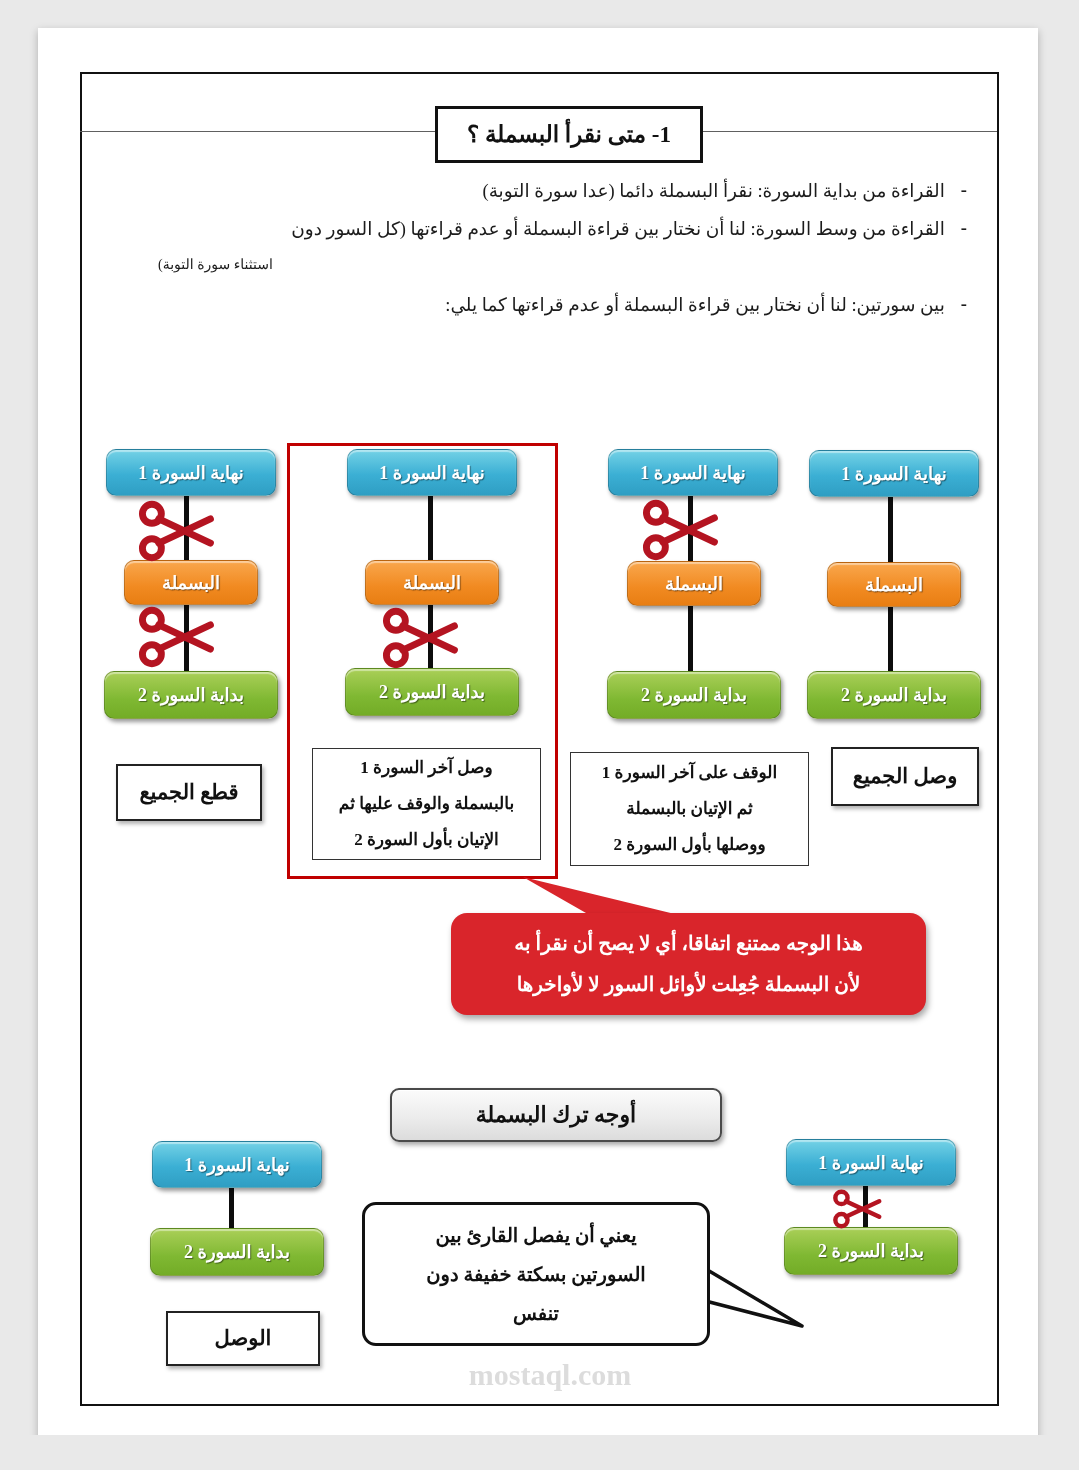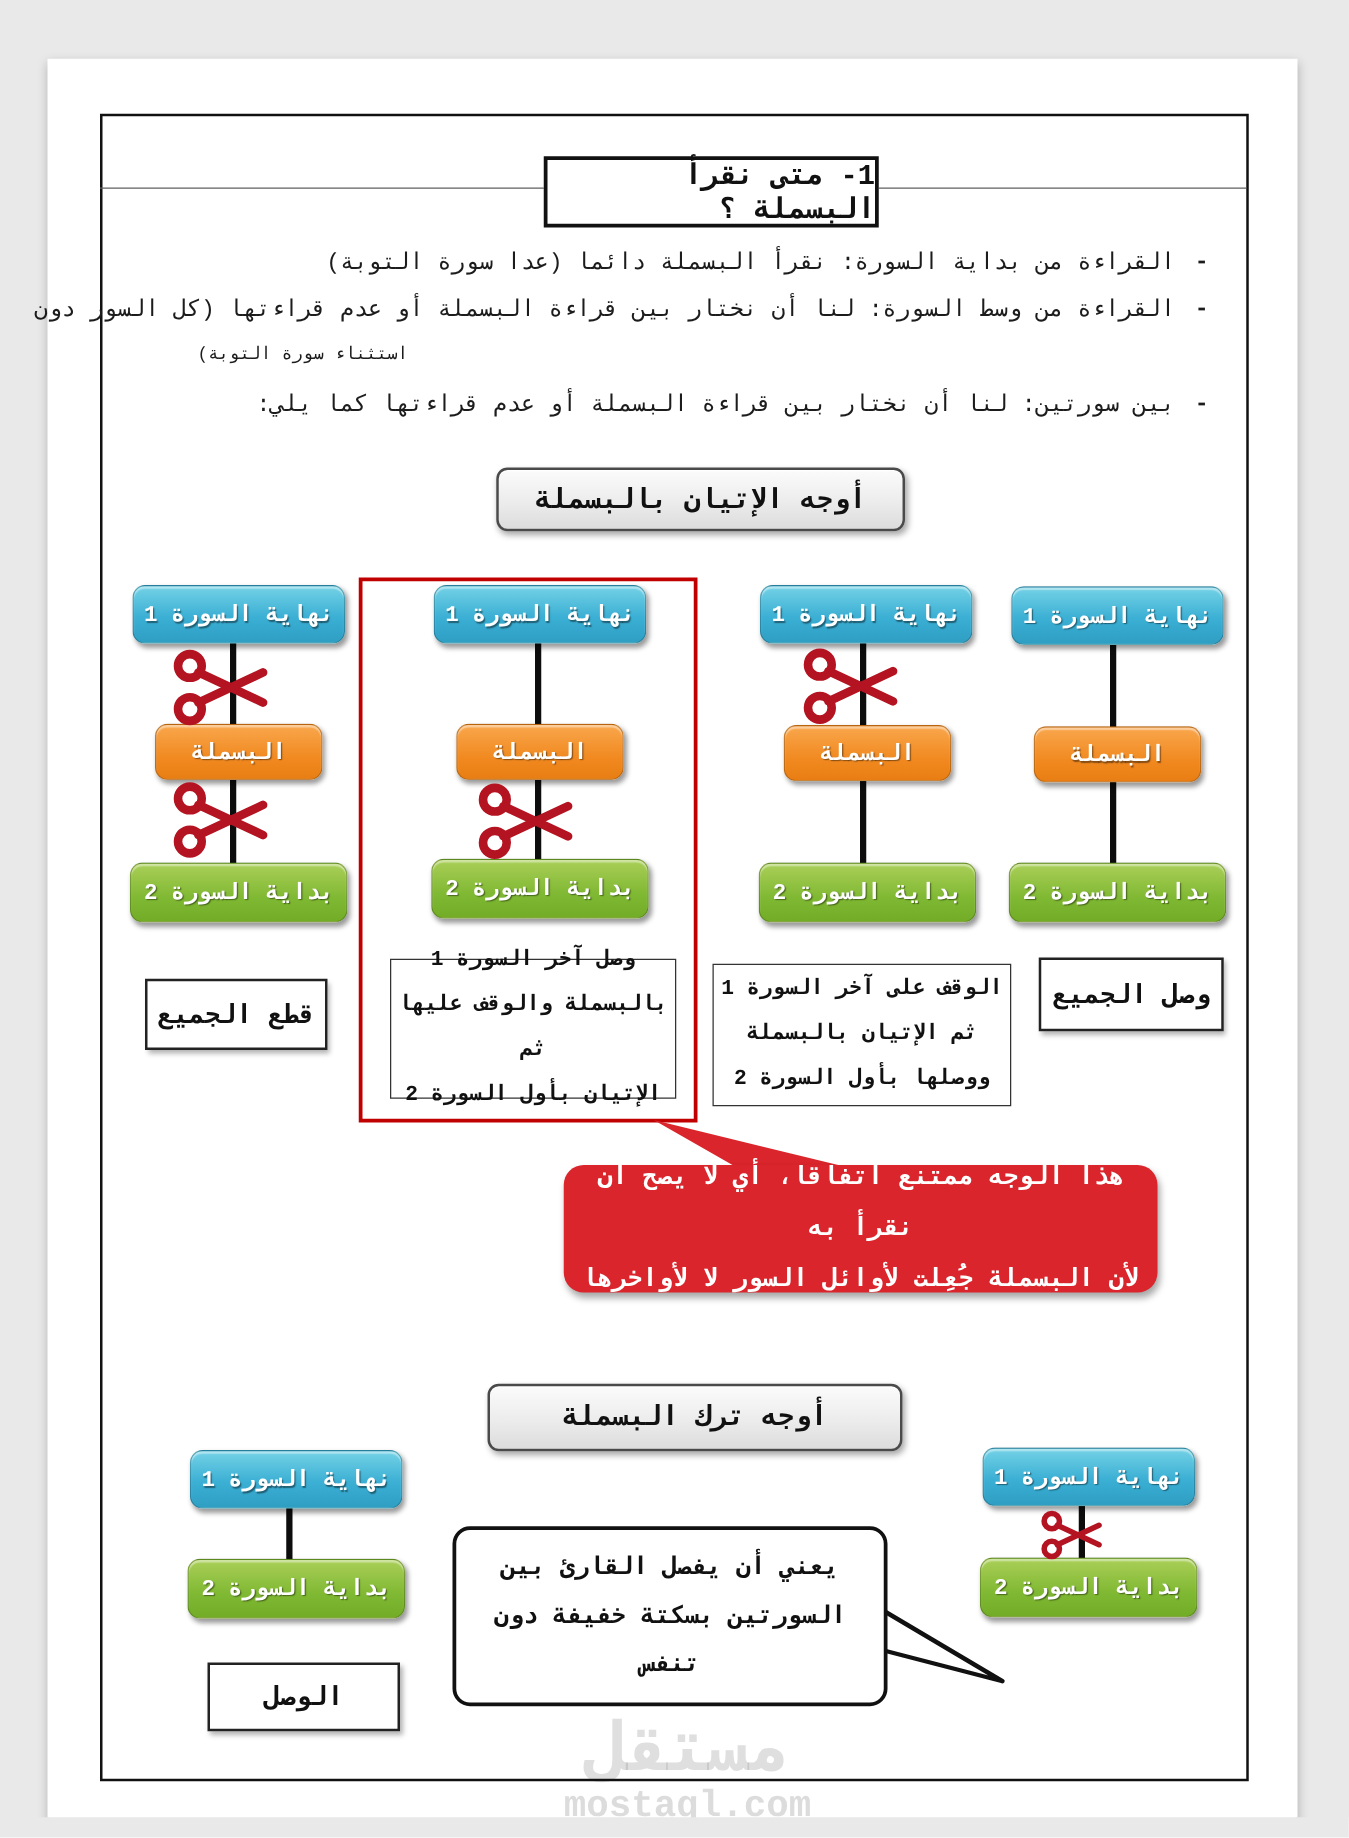--- a/index.html
+++ b/index.html
@@ -1,18 +1,18 @@
 <!DOCTYPE html>
 <html lang="ar"><head>
 <meta charset="utf-8">
 <style>
   html,body{margin:0;padding:0;background:#e9e9e9;}
   #canvas{
     position:relative;width:1079px;height:1435px;overflow:hidden;
-    background:#e9e9e9;font-family:Liberation Mono, monospace;direction:rtl;margin-top:19px;
+    background:#e9e9e9;font-family:Liberation Serif, serif;direction:rtl;
   }
   .sheet{
     position:absolute;left:38px;top:28px;width:1000px;height:1416px;
     background:#ffffff;box-shadow:0 3px 8px rgba(0,0,0,0.25);
   }
   .frame{
     position:absolute;left:80px;top:72px;width:915px;height:1330px;
     border:2.5px solid #111;z-index:1;pointer-events:none;
   }
   .title-rule{
@@ -119,21 +119,20 @@
   <div class="bullet" style="top:218px">
     <span class="dash">-</span>
     <span>القراءة من وسط السورة:  لنا أن نختار بين قراءة البسملة أو عدم قراءتها (كل السور دون</span>
   </div>
   <div class="bullet-cont">استثناء سورة التوبة)</div>
   <div class="bullet" style="top:294px">
     <span class="dash">-</span>
     <span>بين سورتين: لنا أن نختار بين قراءة البسملة أو عدم قراءتها كما يلي:</span>
   </div>
 
-  <div class="headerbox" style="left:397px;top:355px;width:323px;height:47px">أوجه الإتيان بالبسملة</div>
 
   <div class="vline" style="left:184px;top:490px;height:186px"></div>
   <div class="node blue" style="left:106px;top:449px;width:168px;height:45px">نهاية السورة 1</div>
   <svg class="scissors" style="left:136px;top:500px" width="80" height="62" viewBox="0 0 44 36">
       <use href="#scissors-shape"></use>
     </svg>
   <div class="node orange" style="left:124px;top:560px;width:132px;height:43px">البسملة</div>
   <svg class="scissors" style="left:136px;top:606px" width="80" height="62" viewBox="0 0 44 36">
       <use href="#scissors-shape"></use>
     </svg>
@@ -190,16 +189,15 @@
 تنفس</div>
 
   <div class="vline" style="left:863px;top:1180px;height:56px"></div>
   <div class="node blue" style="left:786px;top:1139px;width:168px;height:45px">نهاية السورة 1</div>
   <svg class="scissors" style="left:828px;top:1189px" width="58" height="40" viewBox="0 0 44 36">
       <use href="#scissors-shape"></use>
     </svg>
   <div class="node green" style="left:784px;top:1227px;width:172px;height:46px">بداية السورة 2</div>
 
   <div class="watermark">
-    <div class="ar">مستقل</div>
     <div class="en">mostaql.com</div>
   </div>
 </div>
 
 </body></html>

